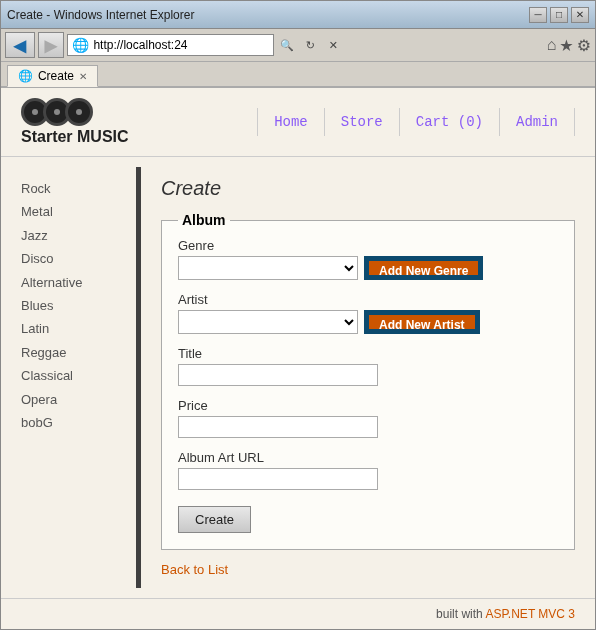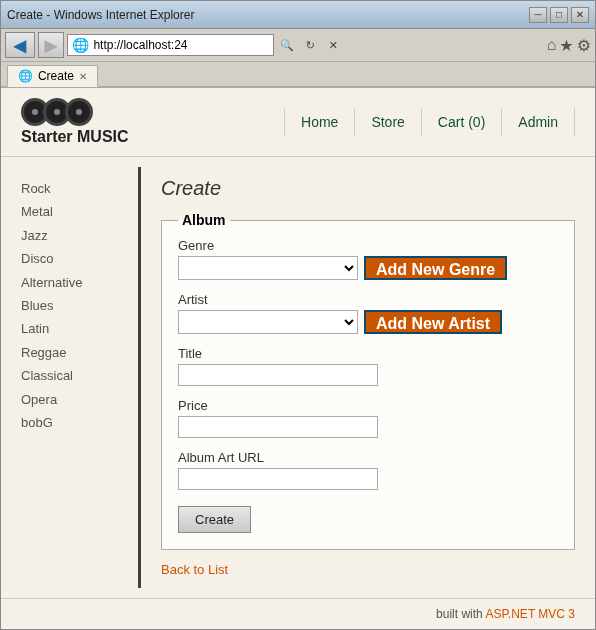--- a/index.html
+++ b/index.html
@@ -177,42 +177,43 @@
       font-weight: bold;
       color: #222;
     }
 
     .site-nav {
       display: flex;
       gap: 0;
     }
     .nav-link {
       padding: 6px 16px;
-      color: #14532d;
+      color: #8b5cf6;
       text-decoration: none;
       font-size: 14px;
       border-left: 1px solid #ccc;
       cursor: pointer;
+      font-family: Liberation Mono, monospace;
     }
     .nav-link:last-child {
       border-right: 1px solid #ccc;
     }
 
     
     .main-content {
       display: flex;
       flex: 1;
       padding: 10px 0;
     }
 
     
     .sidebar {
       width: 140px;
       padding: 10px 20px;
-      border-right: 3px solid #404040;
+      border-right: 5px solid #404040;
     }
     .sidebar a {
       display: block;
       color: #555;
       text-decoration: none;
       font-size: 13px;
       line-height: 1.8;
       cursor: pointer;
     }
 
@@ -268,23 +269,23 @@
       border: 1px solid #aaa;
       background: white;
       font-size: 12px;
       padding: 2px 4px;
       display: block;
     }
 
     .btn-orange {
       background: #cc5500;
       color: white;
-      border: 2px solid #0c4a6e;
+      border: 5px solid #0c4a6e;
       padding: 3px 10px;
-      font-size: 16px;
+      font-size: 12px;
       font-weight: bold;
       cursor: pointer;
       height: 24px;
     }
 
     .btn-create {
       background: linear-gradient(to bottom, #e8e8e8, #c8c8c8);
       border: 1px solid #888;
       padding: 5px 16px;
       font-size: 13px;

